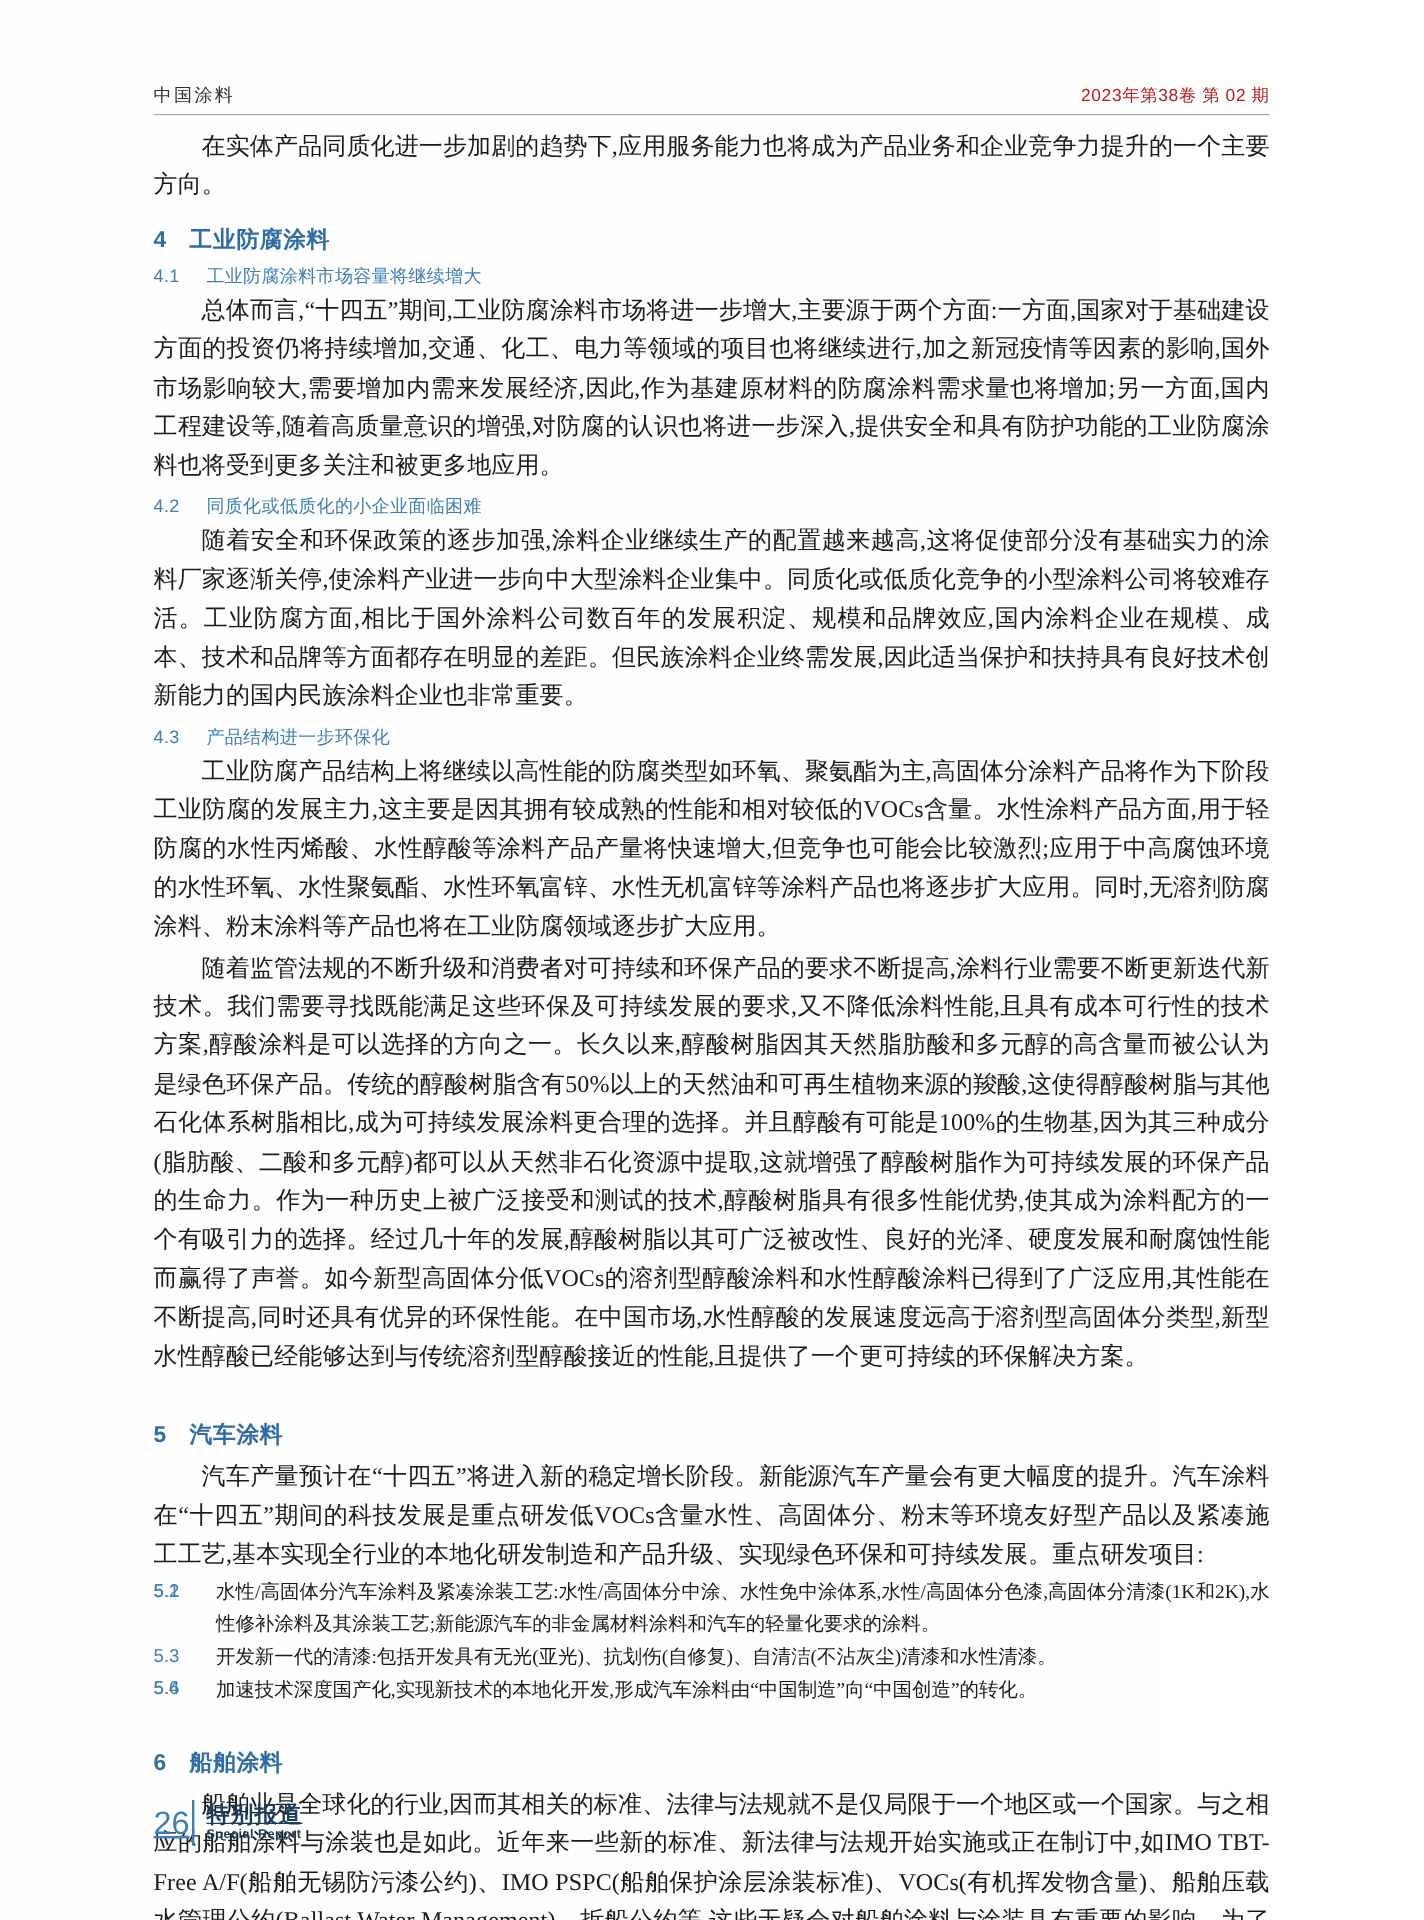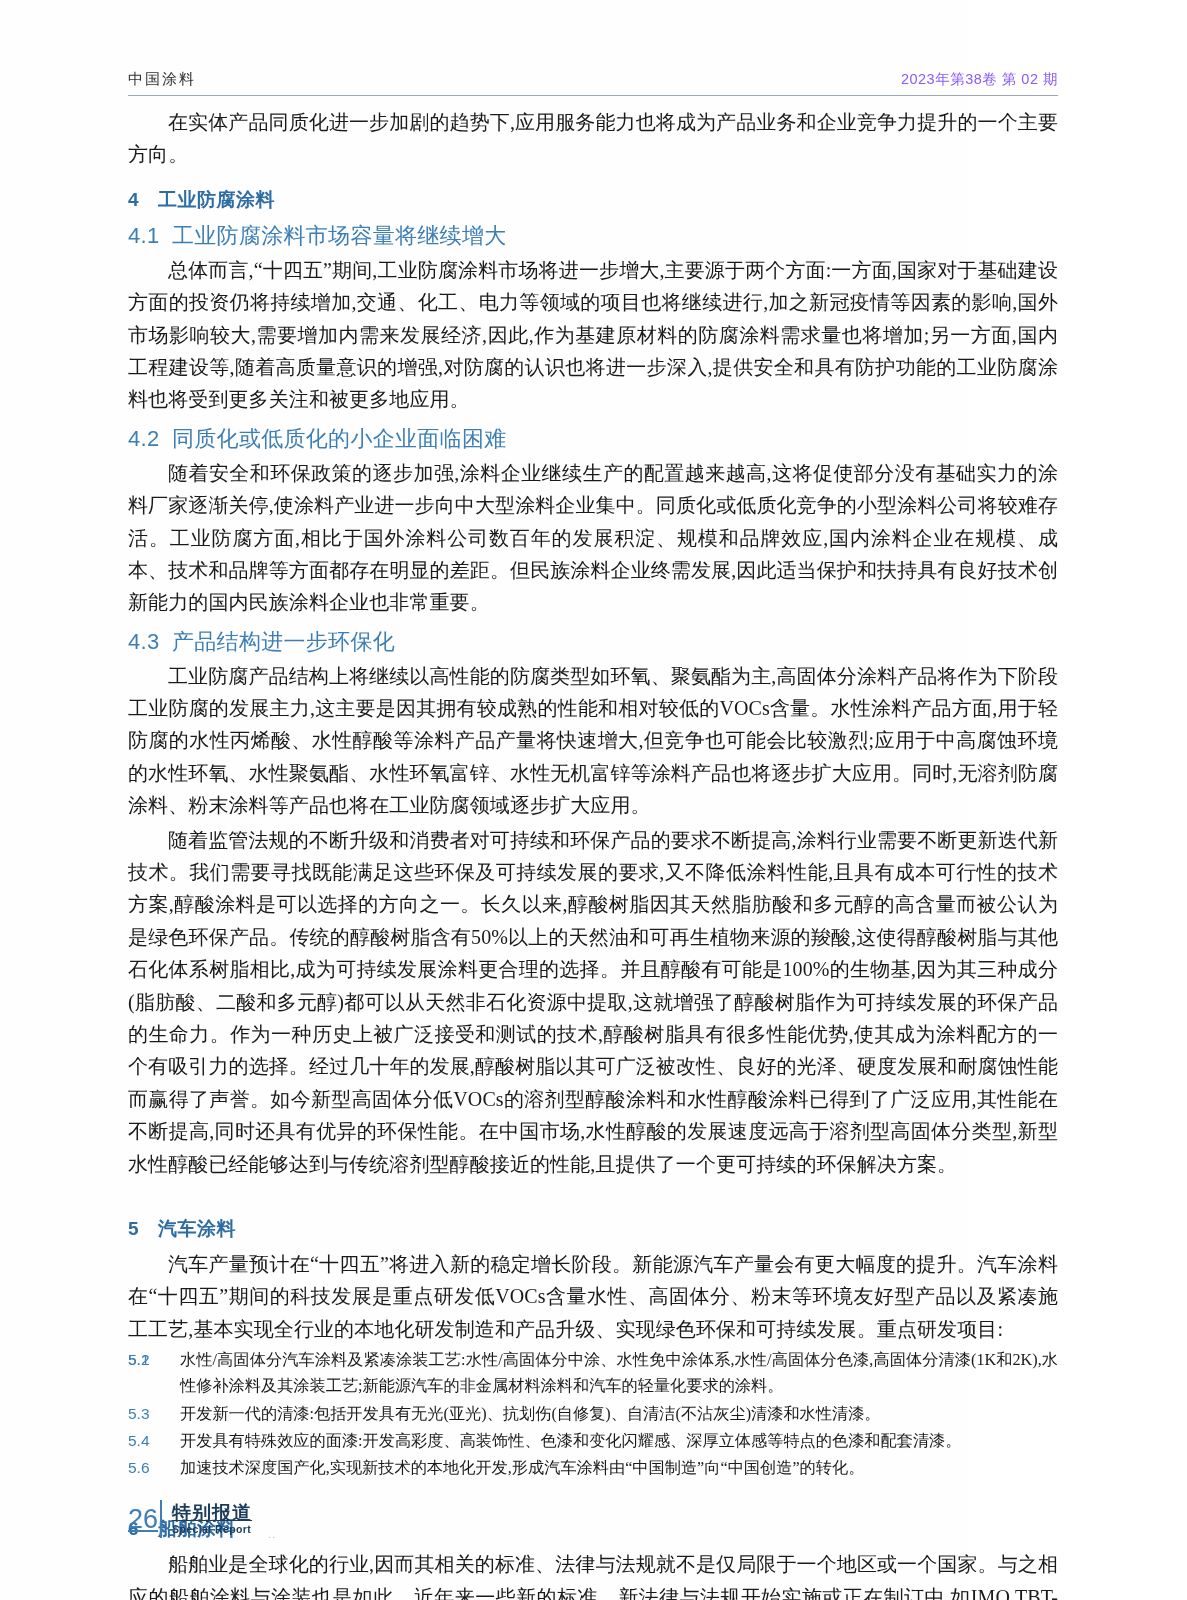--- a/index.html
+++ b/index.html
@@ -38,21 +38,21 @@
     padding-bottom: 6px;
   }
   .runhead .left {
     letter-spacing: 2px;
     color: #2f2f2f;
   }
   .runhead .right {
     font-family: "Liberation Sans", sans-serif;
     font-size: 14.5px;
     letter-spacing: 0.5px;
-    color: #8b5cf6;
+    color: #b91c1c;
   }
   .rule {
     height: 1px;
     background: #9aa7b4;
     width: 100%;
     margin-bottom: 10px;
   }
   p.body {
     font-size: 20px;
     line-height: 1.62;
@@ -71,21 +71,21 @@
     font-weight: bold;
     letter-spacing: 0.5px;
   }
   h2.h1num .num {
     display: inline-block;
     width: 30px;
     color: #2e6da4;
   }
   h3.h2num {
     font-family: "Liberation Sans", sans-serif;
-    font-size: 22px;
+    font-size: 15px;
     color: #3d7fb5;
     margin: 8px 0 3px 0;
     font-weight: normal;
     letter-spacing: 0.3px;
   }
   h3.h2num .num {
     display: inline-block;
     width: 44px;
     color: #3d7fb5;
   }
@@ -202,21 +202,20 @@
     <div class="listitem">
       <span class="lnum">5.2</span>
       <span>水性/高固体分汽车涂料及紧凑涂装工艺:水性/高固体分中涂、水性免中涂体系,水性/高固体分色漆,高固体分清漆(1K和2K),水性修补涂料及其涂装工艺;新能源汽车的非金属材料涂料和汽车的轻量化要求的涂料。</span>
     </div>
     <div class="listitem">
       <span class="lnum">5.3</span>
       <span>开发新一代的清漆:包括开发具有无光(亚光)、抗划伤(自修复)、自清洁(不沾灰尘)清漆和水性清漆。</span>
     </div>
     <div class="listitem">
       <span class="lnum">5.4</span>
-      <span>开发具有特殊效应的面漆:开发高彩度、高装饰性、色漆和变化闪耀感、深厚立体感等特点的色漆和配套清漆。</span>
     </div>
     <div class="listitem">
       <span class="lnum">5.6</span>
       <span>加速技术深度国产化,实现新技术的本地化开发,形成汽车涂料由“中国制造”向“中国创造”的转化。</span>
     </div>
 
     <div class="spacer-md"></div>
 
     <h2 class="h1num">
       <span class="num">6</span><span>船舶涂料</span>

